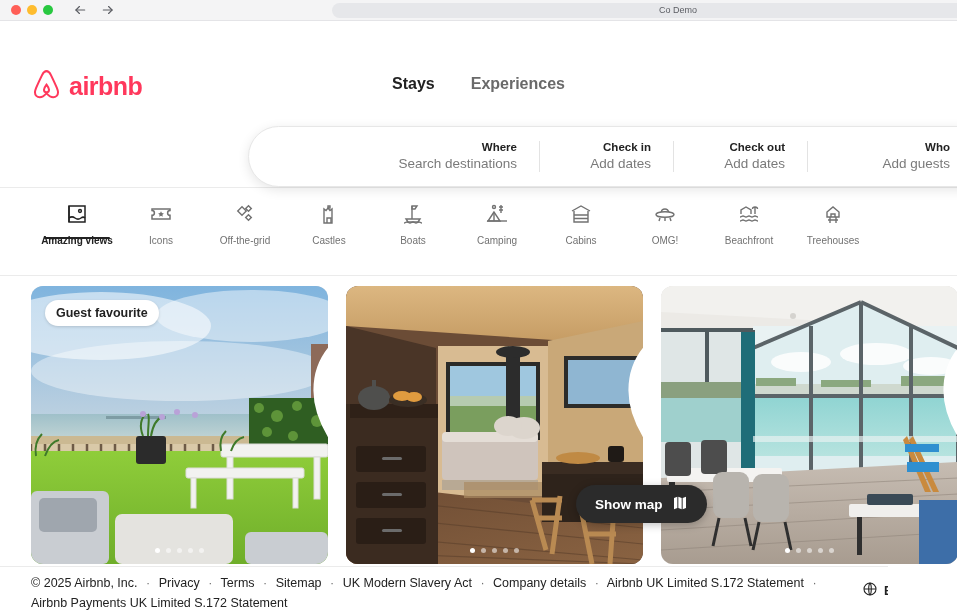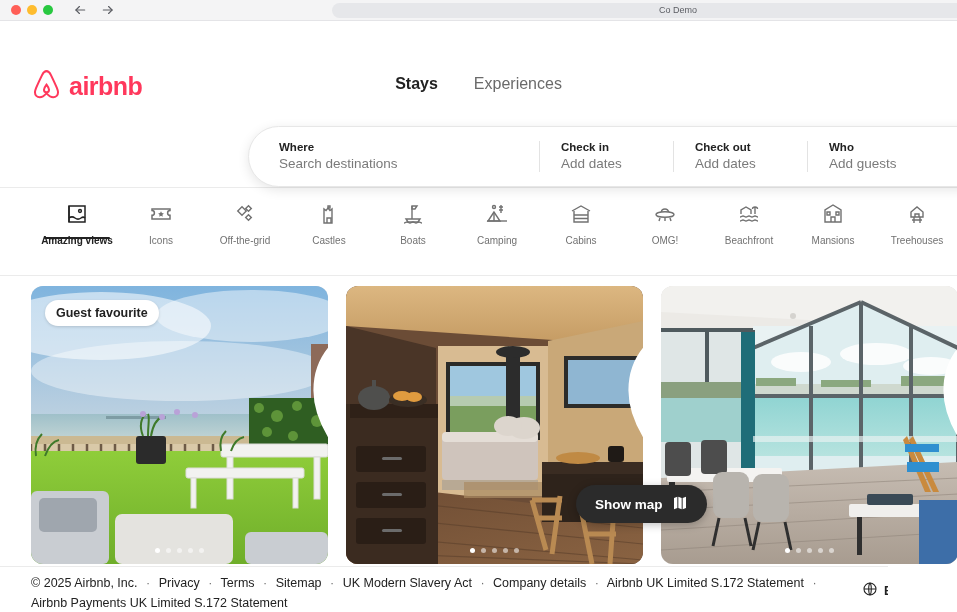--- a/index.html
+++ b/index.html
@@ -43,33 +43,33 @@
     color:#FF385C;
   }
   .logo .wordmark{
     font-size:25px; font-weight:700; letter-spacing:-0.5px; line-height:1;
     color:#FF385C;
   }
   .top-tabs{
     position:absolute; top:54px; left:0; width:957px;
     display:flex; justify-content:center; gap:36px;
   }
-  .top-tab{ font-size:16px; color:#6a6a6a; cursor:pointer; white-space:nowrap;}
+  .top-tab{ font-size:16px; color:#6a6a6a; cursor:pointer; white-space:nowrap;font-weight:bold;}
   .top-tab.active{ color:#222222; font-weight:700; }
 
   .searchbar{
     position:absolute; left:248px; top:105px;
     width:790px; height:61px;
     background:#fff; border:1px solid #e7e7e7; border-radius:32px;
     box-shadow:0 3px 12px rgba(0,0,0,0.10);
     display:flex; align-items:stretch;
   }
   .sb-seg{
     display:flex; flex-direction:column; justify-content:center;
-    padding:0 22px; position:relative;
+    padding:0 22px; position:relative;align-items:flex-end;
   }
   .sb-seg.where{ width:290px; padding-left:30px;}
   .sb-seg.checkin{ width:134px; }
   .sb-seg.checkout{ width:134px; }
   .sb-seg.who{ width:165px; }
   .sb-seg + .sb-seg::before{
     content:""; position:absolute; left:0; top:14px; bottom:14px;
     width:1px; background:#e3e3e3;
   }
   .sb-label{ font-size:11.5px; font-weight:700; color:#222; margin-bottom:3px; line-height:1.1;}
@@ -308,30 +308,20 @@
       <svg width="24" height="24" viewBox="0 0 24 24" fill="none" stroke="currentColor" stroke-width="1.4">
           <path d="M4 12V8l5-3 5 3v4"></path>
           <path d="M18 12V5M18 5c1.5 0 2.5 1 2.5 2M18 5c-1.5 0-2.5 1-2.5 2"></path>
           <path d="M3 15c1.5 0 1.5-1 3-1s1.5 1 3 1 1.5-1 3-1 1.5 1 3 1 1.5-1 3-1 1.5 1 3 1"></path>
           <path d="M3 19c1.5 0 1.5-1 3-1s1.5 1 3 1 1.5-1 3-1 1.5 1 3 1 1.5-1 3-1 1.5 1 3 1"></path>
         </svg>
     </span>
     <span class="cat-label">Beachfront</span>
   </div>
 
-  <div class="cat">
-    <span class="cat-icon">
-      <svg width="24" height="24" viewBox="0 0 24 24" fill="none" stroke="currentColor" stroke-width="1.4">
-          <path d="M4 20V8l8-5 8 5v12z"></path>
-          <path d="M10 20v-5h4v5"></path>
-          <path d="M6 10h3v3H6zM15 10h3v3h-3z"></path>
-        </svg>
-    </span>
-    <span class="cat-label">Mansions</span>
-  </div>
 
   <div class="cat">
     <span class="cat-icon">
       <svg width="24" height="24" viewBox="0 0 24 24" fill="none" stroke="currentColor" stroke-width="1.4">
           <path d="M6 10l6-5 6 5v5H6z"></path>
           <path d="M10 15v-3h4v3"></path>
           <path d="M9 15v6M15 15v6M7 18h10"></path>
         </svg>
     </span>
     <span class="cat-label">Treehouses</span>

